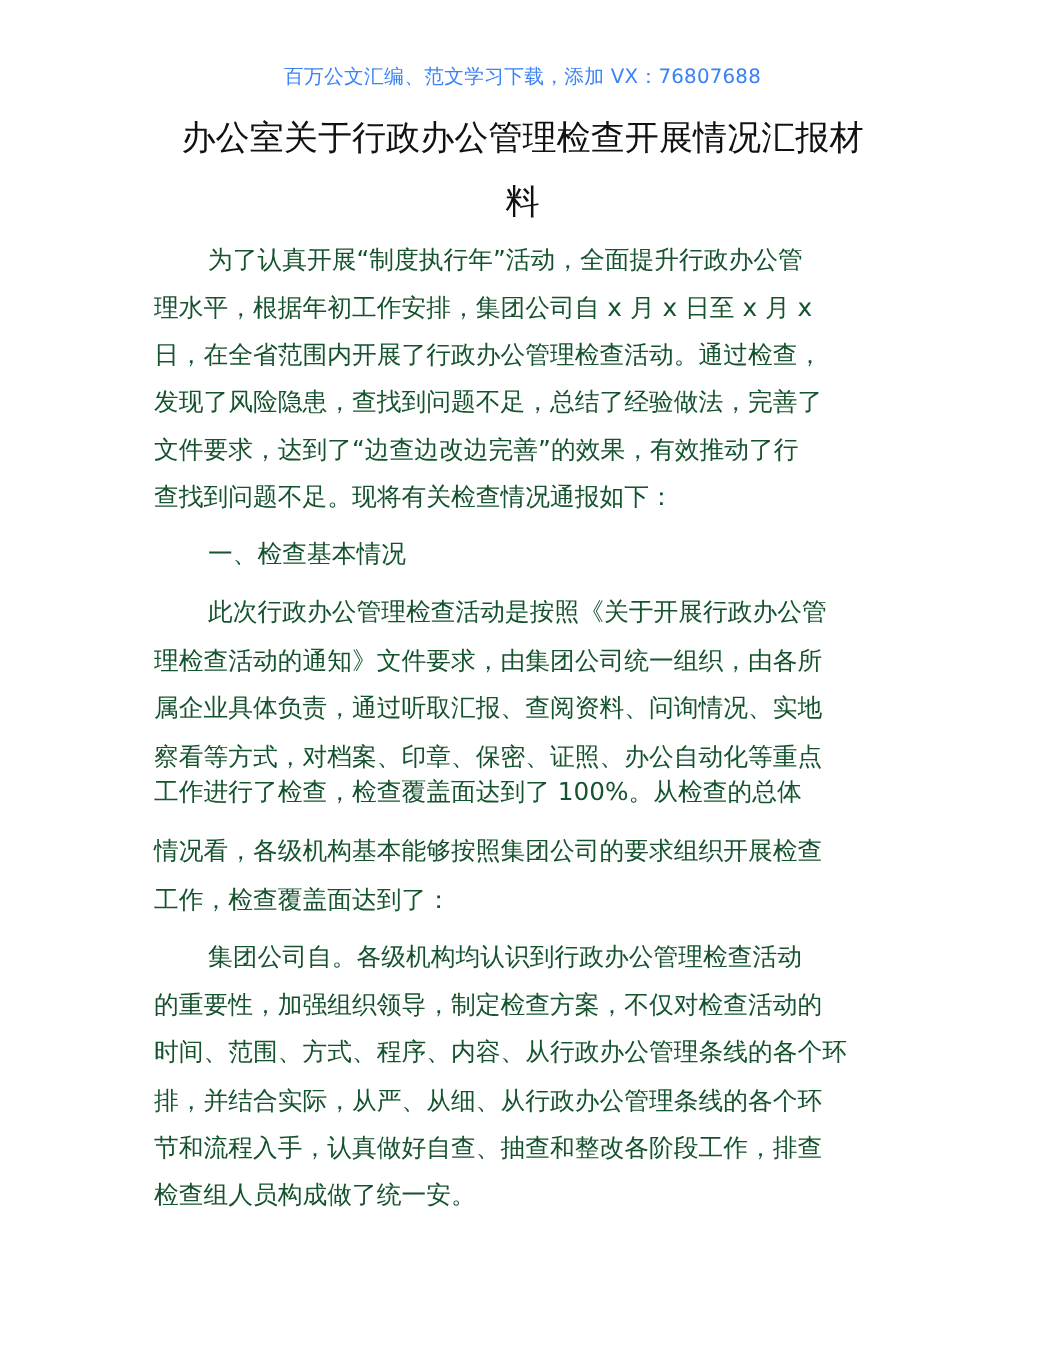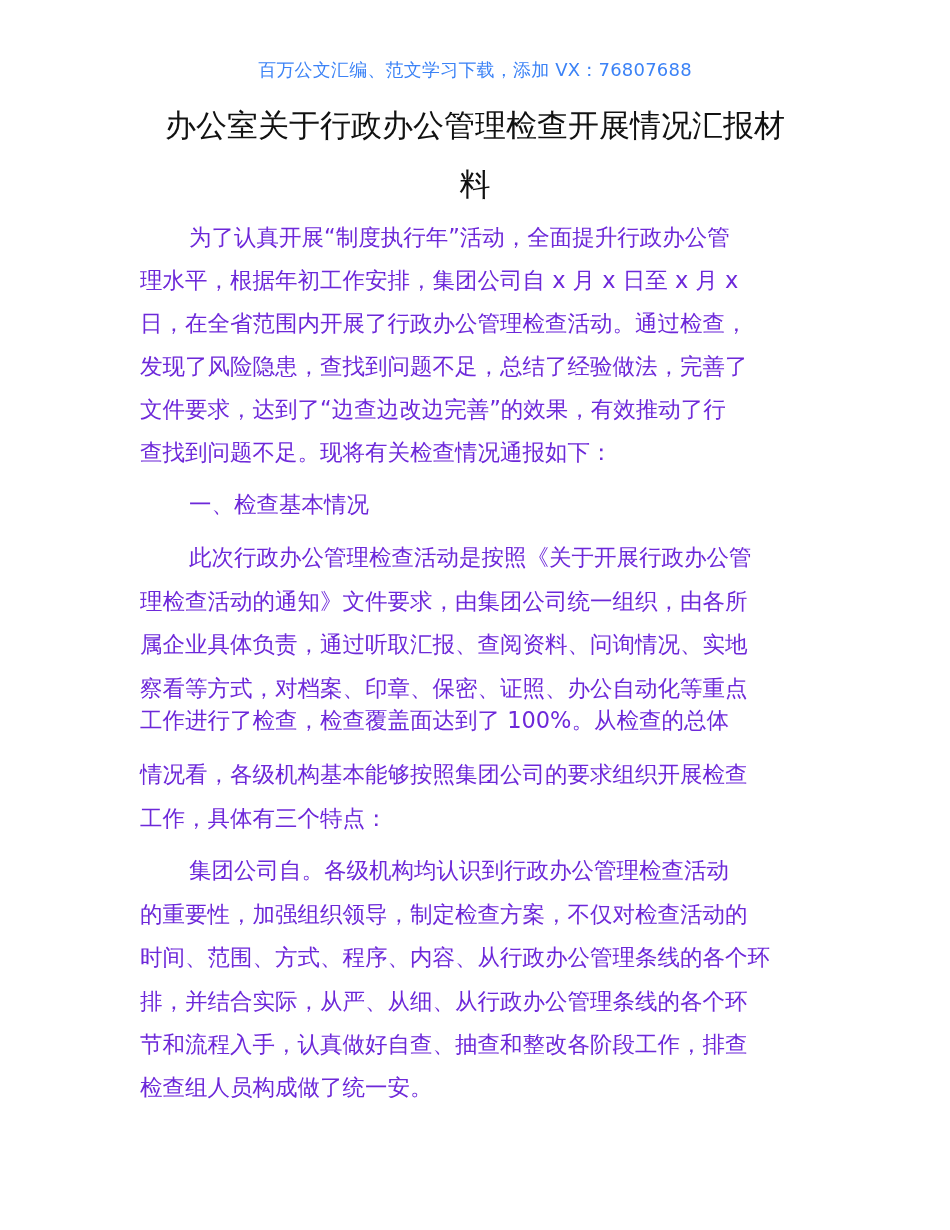--- a/index.html
+++ b/index.html
@@ -38,21 +38,21 @@
     }
     .title.l1 { top: 99px; }
     .title.l2 { top: 158px; }
     .line {
       position: absolute;
       left: 140px;
       width: 672px;
       font-size: 22.5px;
       line-height: 30px;
       white-space: nowrap;
-      color: #6d28d9;
+      color: #14532d;
     }
     .line.indent { padding-left: 49px; width: 623px; }
   </style>
 </head>
 <body>
 
 <div class="watermark">百万公文汇编、范文学习下载，添加 VX：76807688</div>
 
 <div class="title l1">办公室关于行政办公管理检查开展情况汇报材</div>
 <div class="title l2">料</div>
@@ -65,20 +65,20 @@
 <div class="line" style="top:437px">查找到问题不足。现将有关检查情况通报如下：</div>
 
 <div class="line indent" style="top:489px">一、检查基本情况</div>
 
 <div class="line indent" style="top:542px">此次行政办公管理检查活动是按照《关于开展行政办公管</div>
 <div class="line" style="top:586px">理检查活动的通知》文件要求，由集团公司统一组织，由各所</div>
 <div class="line" style="top:629px">属企业具体负责，通过听取汇报、查阅资料、问询情况、实地</div>
 <div class="line" style="top:673px">察看等方式，对档案、印章、保密、证照、办公自动化等重点</div>
 <div class="line" style="top:705px">工作进行了检查，检查覆盖面达到了 100%。从检查的总体</div>
 <div class="line" style="top:759px">情况看，各级机构基本能够按照集团公司的要求组织开展检查</div>
-<div class="line" style="top:803px">工作，具体有三个特点：</div>
+<div class="line" style="top:803px">工作，检查覆盖面达到了：</div>
 
 <div class="line indent" style="top:855px">集团公司自。各级机构均认识到行政办公管理检查活动</div>
 <div class="line" style="top:899px">的重要性，加强组织领导，制定检查方案，不仅对检查活动的</div>
 <div class="line" style="top:942px">时间、范围、方式、程序、内容、从行政办公管理条线的各个环</div>
 <div class="line" style="top:986px">排，并结合实际，从严、从细、从行政办公管理条线的各个环</div>
 <div class="line" style="top:1029px">节和流程入手，认真做好自查、抽查和整改各阶段工作，排查</div>
 <div class="line" style="top:1072px">检查组人员构成做了统一安。</div>
 
 </body></html>

